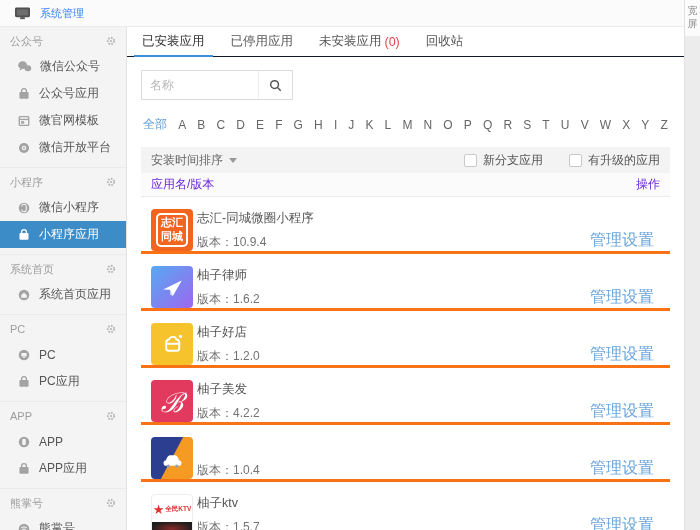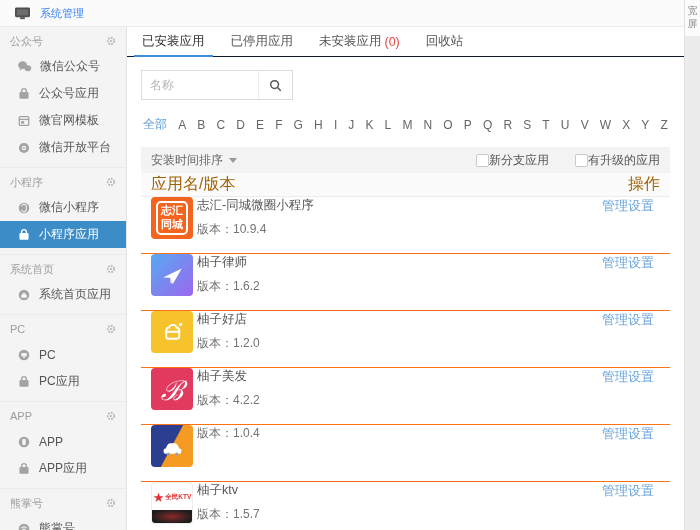--- a/index.html
+++ b/index.html
@@ -40,32 +40,32 @@
   .alpha{display:flex;justify-content:space-between;align-items:center;margin:16px 2px 14px 2px;
     font-size:12px;color:#666}
   .alpha span{cursor:pointer}
   .alpha .all{color:#5b9bd5}
 
   .sort-bar{height:26px;background:#f3f3f3;display:flex;align-items:center;justify-content:space-between;
     padding:0 10px;font-size:12px;color:#666}
   .sort{display:flex;align-items:center;gap:6px;cursor:pointer}
   .caret{width:0;height:0;border-left:4px solid transparent;border-right:4px solid transparent;border-top:5px solid #999}
   .checks{display:flex;gap:26px}
-  .check{display:flex;align-items:center;color:#555;cursor:pointer;font-size:12px}
+  .check{display:flex;align-items:center;gap:6px;color:#555;cursor:pointer;font-size:12px}
   .box{width:13px;height:13px;background:#fff;border:1px solid #c9c9c9;border-radius:2px}
 
   .thead{height:24px;display:flex;align-items:center;justify-content:space-between;padding:0 10px;
-    font-size:16px;color:#a16207;border-bottom:1px solid #ececec;background:#fbfbfb}
-  .trow{height:57px;display:flex;align-items:flex-start;padding:0 10px;border-bottom:1px solid #f97316}
+    font-size:12px;color:#6d28d9;border-bottom:1px solid #ececec;background:#fbfbfb}
+  .trow{height:57px;display:flex;align-items:flex-end;padding:0 10px;border-bottom:3px solid #f97316}
   .app-icon{width:42px;height:42px;border-radius:4px;flex:0 0 42px;display:flex;
     align-items:center;justify-content:center;overflow:hidden;position:relative}
   .rinfo{margin-left:4px;flex:1;min-width:0}
   .rname{font-size:12.5px;color:#555;margin-bottom:7px;white-space:nowrap}
   .rver{font-size:12px;color:#737373}
-  .rlink{font-size:13px;color:#6aa4da;cursor:pointer;margin-right:6px;text-decoration:none}
+  .rlink{font-size:16px;color:#6aa4da;cursor:pointer;margin-right:6px;text-decoration:none}
 
   
   .zh-frame{border:2px solid #fff;border-radius:5px;padding:1px 3px;color:#fff;font-size:11px;
     font-weight:bold;line-height:1.25;text-align:center}
   .glyph-b{color:#fff;font-size:27px;font-family:"DejaVu Serif","Liberation Serif",serif;font-style:italic}
   .app-icon.ktv{background:#fff;border:1px solid #ededed;flex-direction:column;justify-content:flex-start;padding-top:8px}
   .ktv-top{display:flex;align-items:center;gap:1px}
   .ktv-star{color:#e03030;font-size:13px;line-height:1}
   .ktv-label{color:#e03030;font-size:6.5px;font-weight:bold}
   .ktv-bottom{position:absolute;left:0;right:0;bottom:0;height:13px;

